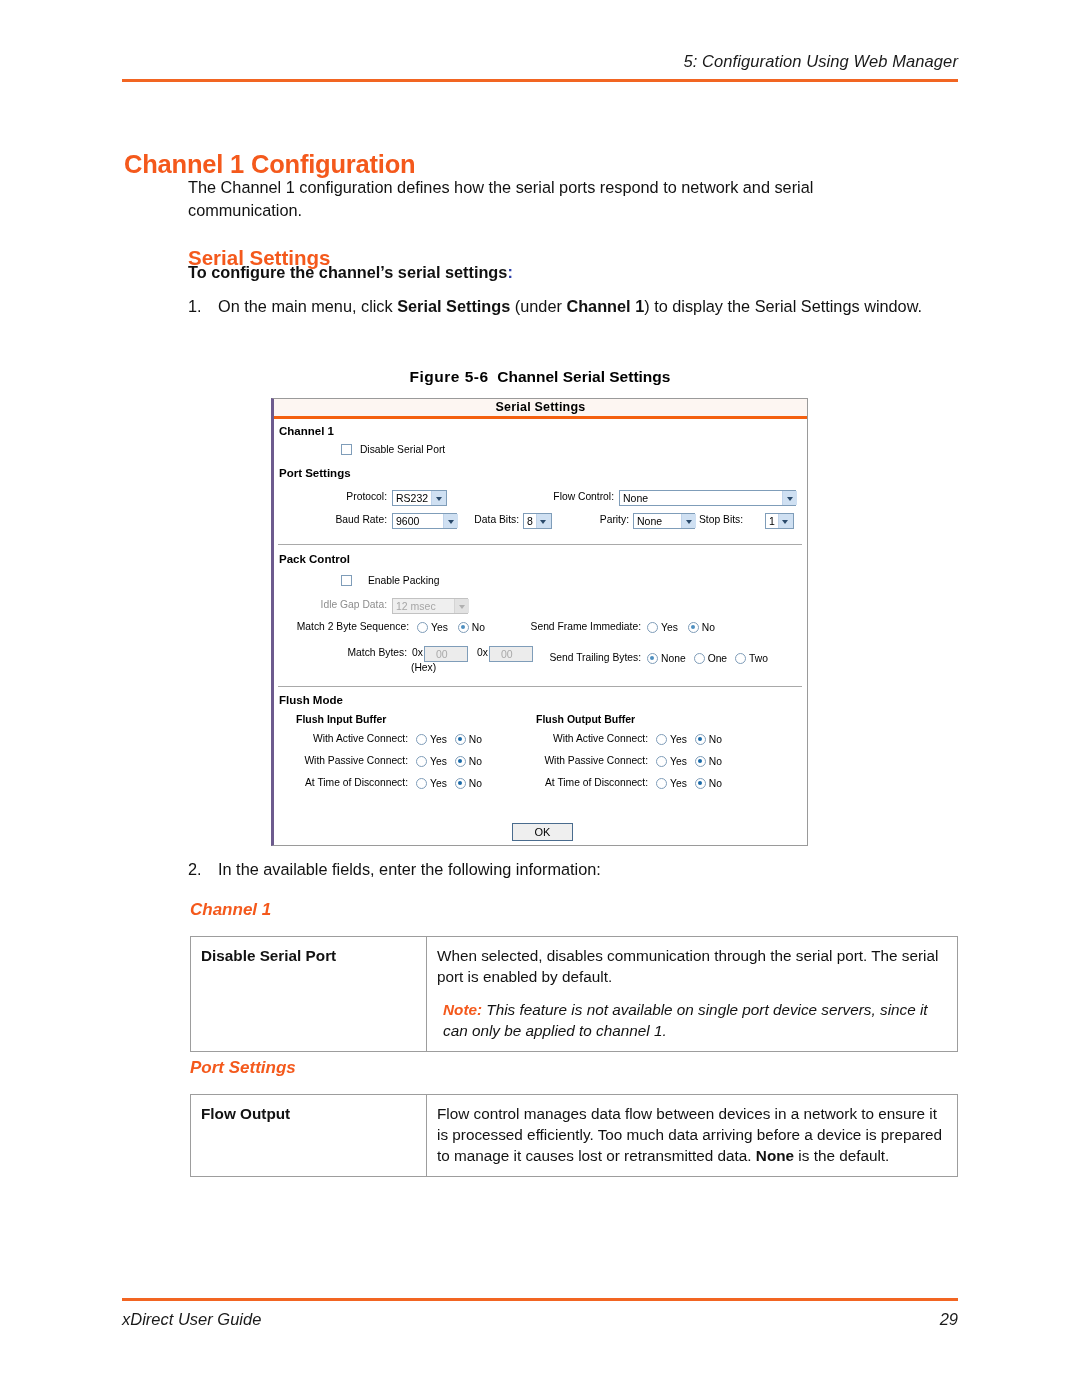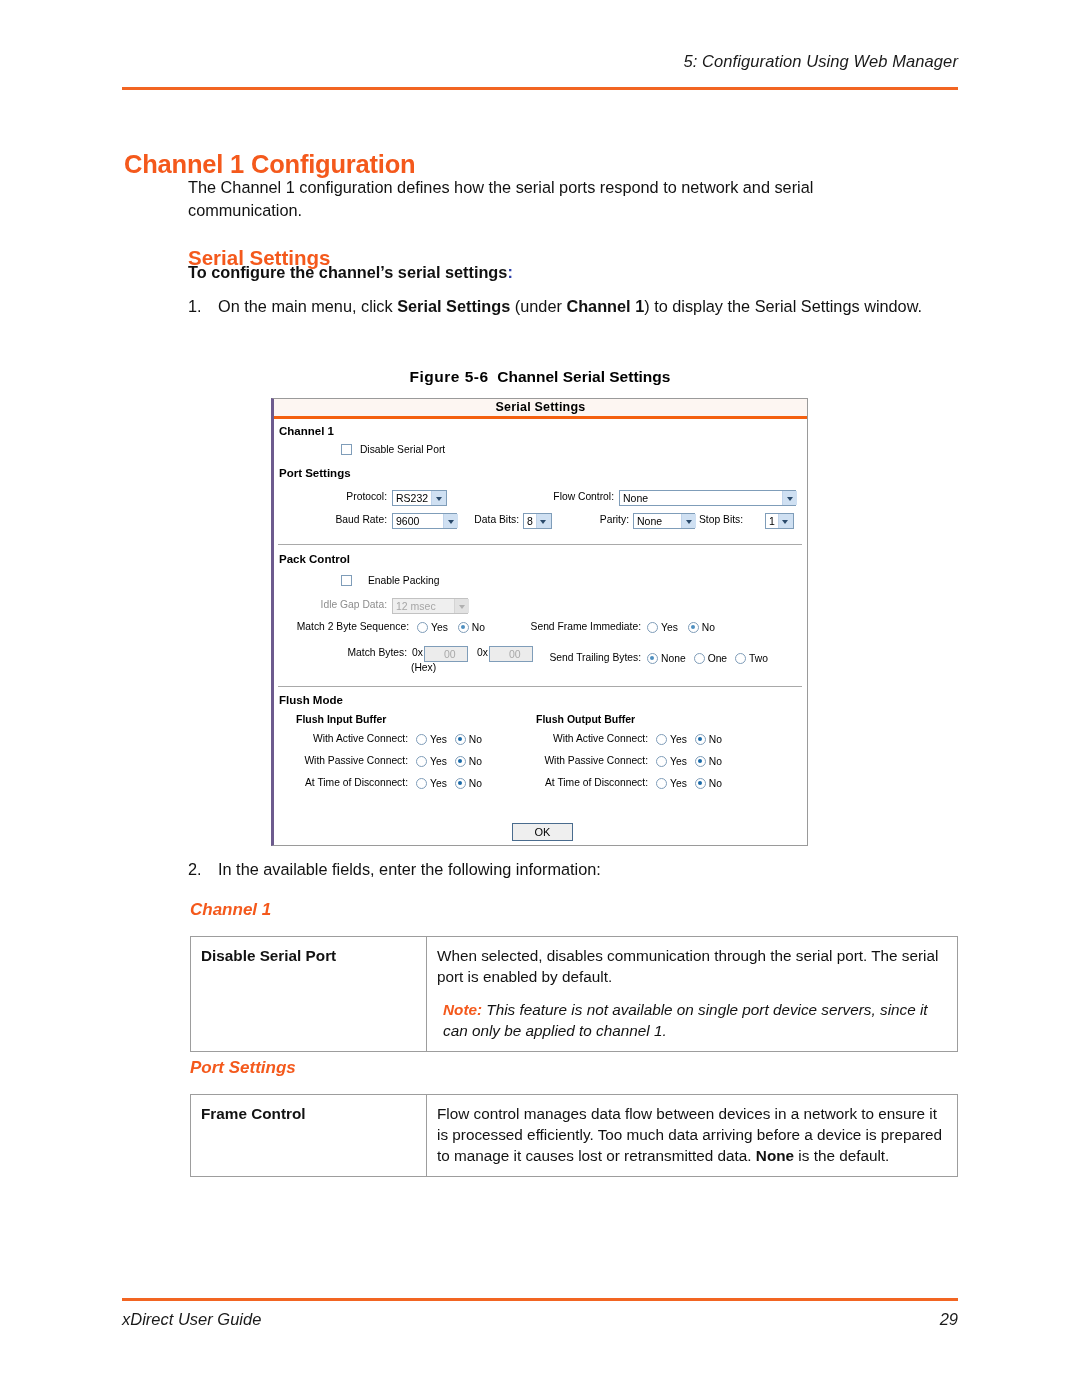--- a/index.html
+++ b/index.html
@@ -22,21 +22,21 @@
     left: 122px;
     top: 52px;
     width: 836px;
   }
   .page-header .hdr-text {
     text-align: right;
     font-style: italic;
     font-size: 16.5px;
     color: #1a1a1a;
     letter-spacing: .1px;
-    padding-bottom: 16px;
+    padding-bottom: 8px;
   }
   .rule-orange {
     height: 2.5px;
     background: #F26522;
     width: 100%;
   }
 
   
   .h1-title {
     position: absolute;
@@ -230,21 +230,21 @@
     display: inline-block;
     border: 1px solid #7f9db9;
     background: #ececec;
     height: 16px;
     width: 44px;
     box-sizing: border-box;
     vertical-align: -4px;
     font-size: 10.5px;
     line-height: 14px;
     color: #a9a9a9;
-    padding: 0 19px;
+    padding: 0 11px;
   }
 
   .okbtn {
     display: inline-block;
     border: 1px solid #4a6c8e;
     background: #efefef;
     font-size: 11px;
     padding: 2px 22px;
     color: #000;
   }
@@ -486,21 +486,21 @@
     </td>
   </tr>
 </tbody>
   </table>
 
 <div class="sub-orange" id="sub-ps">Port Settings</div>
 
 <table class="dtl" id="tbl-ps">
   <tbody>
   <tr>
-    <td class="key">Frame Control</td>
+    <td class="key">Flow Output</td>
     <td><span>Flow control manages data flow between devices in a network to ensure it is processed efficiently. Too much data arriving before a device is prepared to manage it causes lost or retransmitted data. </span><b>None</b><span> is the default.</span></td>
   </tr>
 </tbody>
   </table>
 
 <div class="footer">
   <div class="rule-orange"></div>
   <div class="footer-row">
     <span>xDirect User Guide</span>
     <span>29</span>

